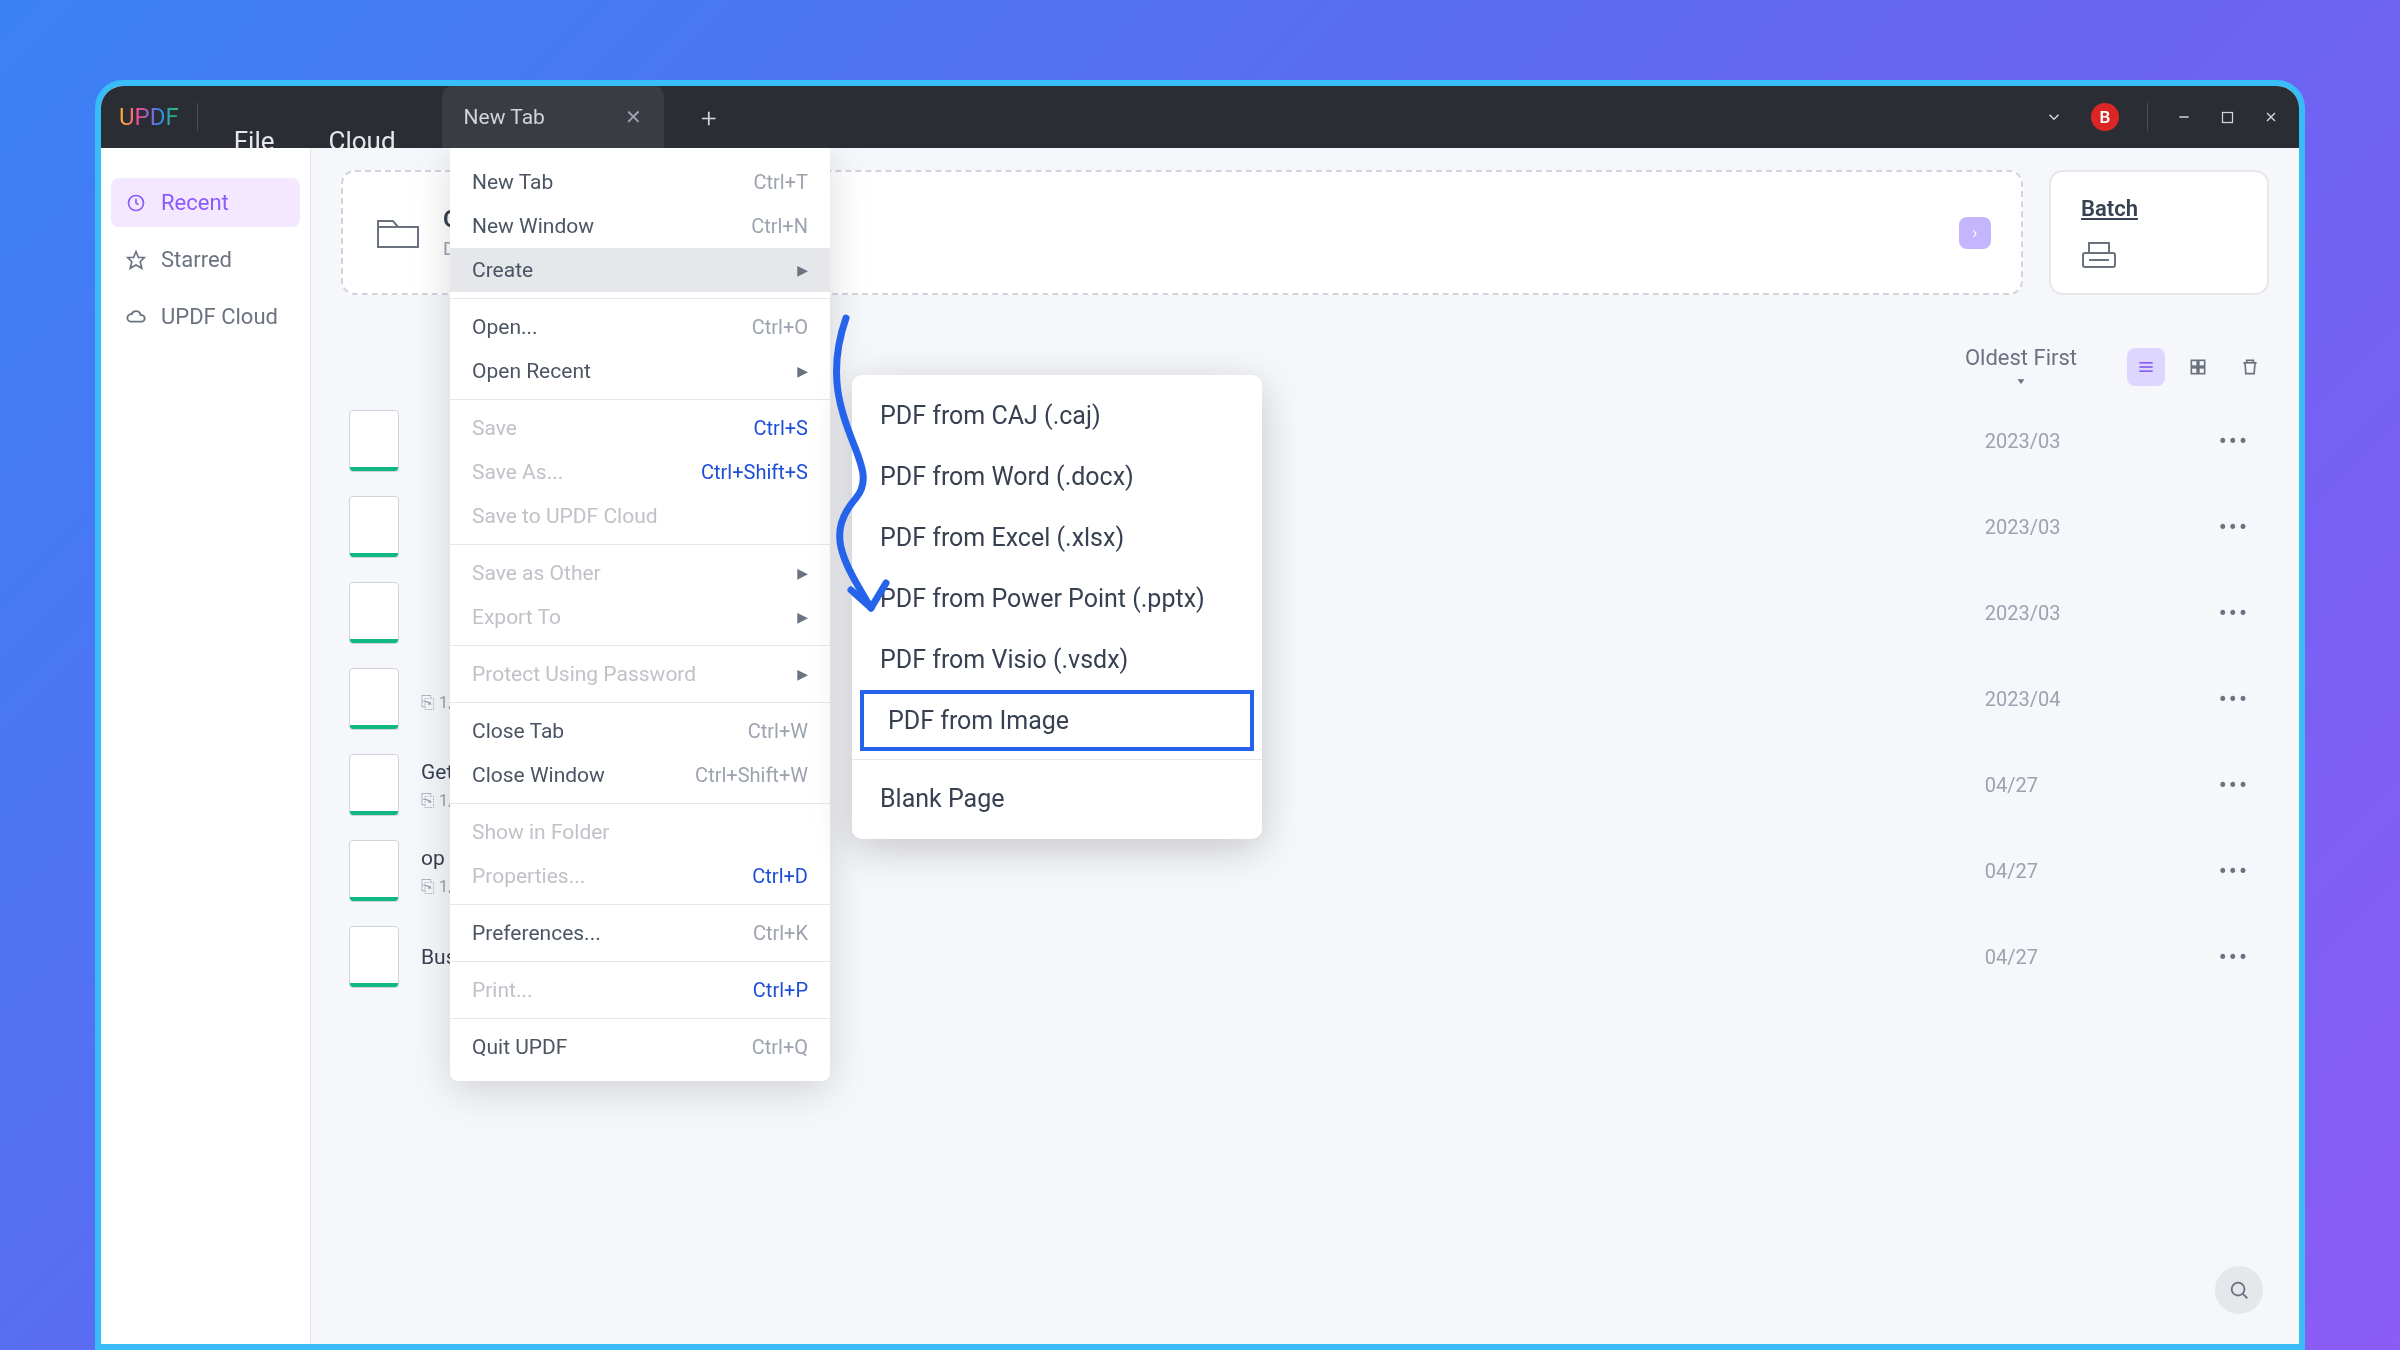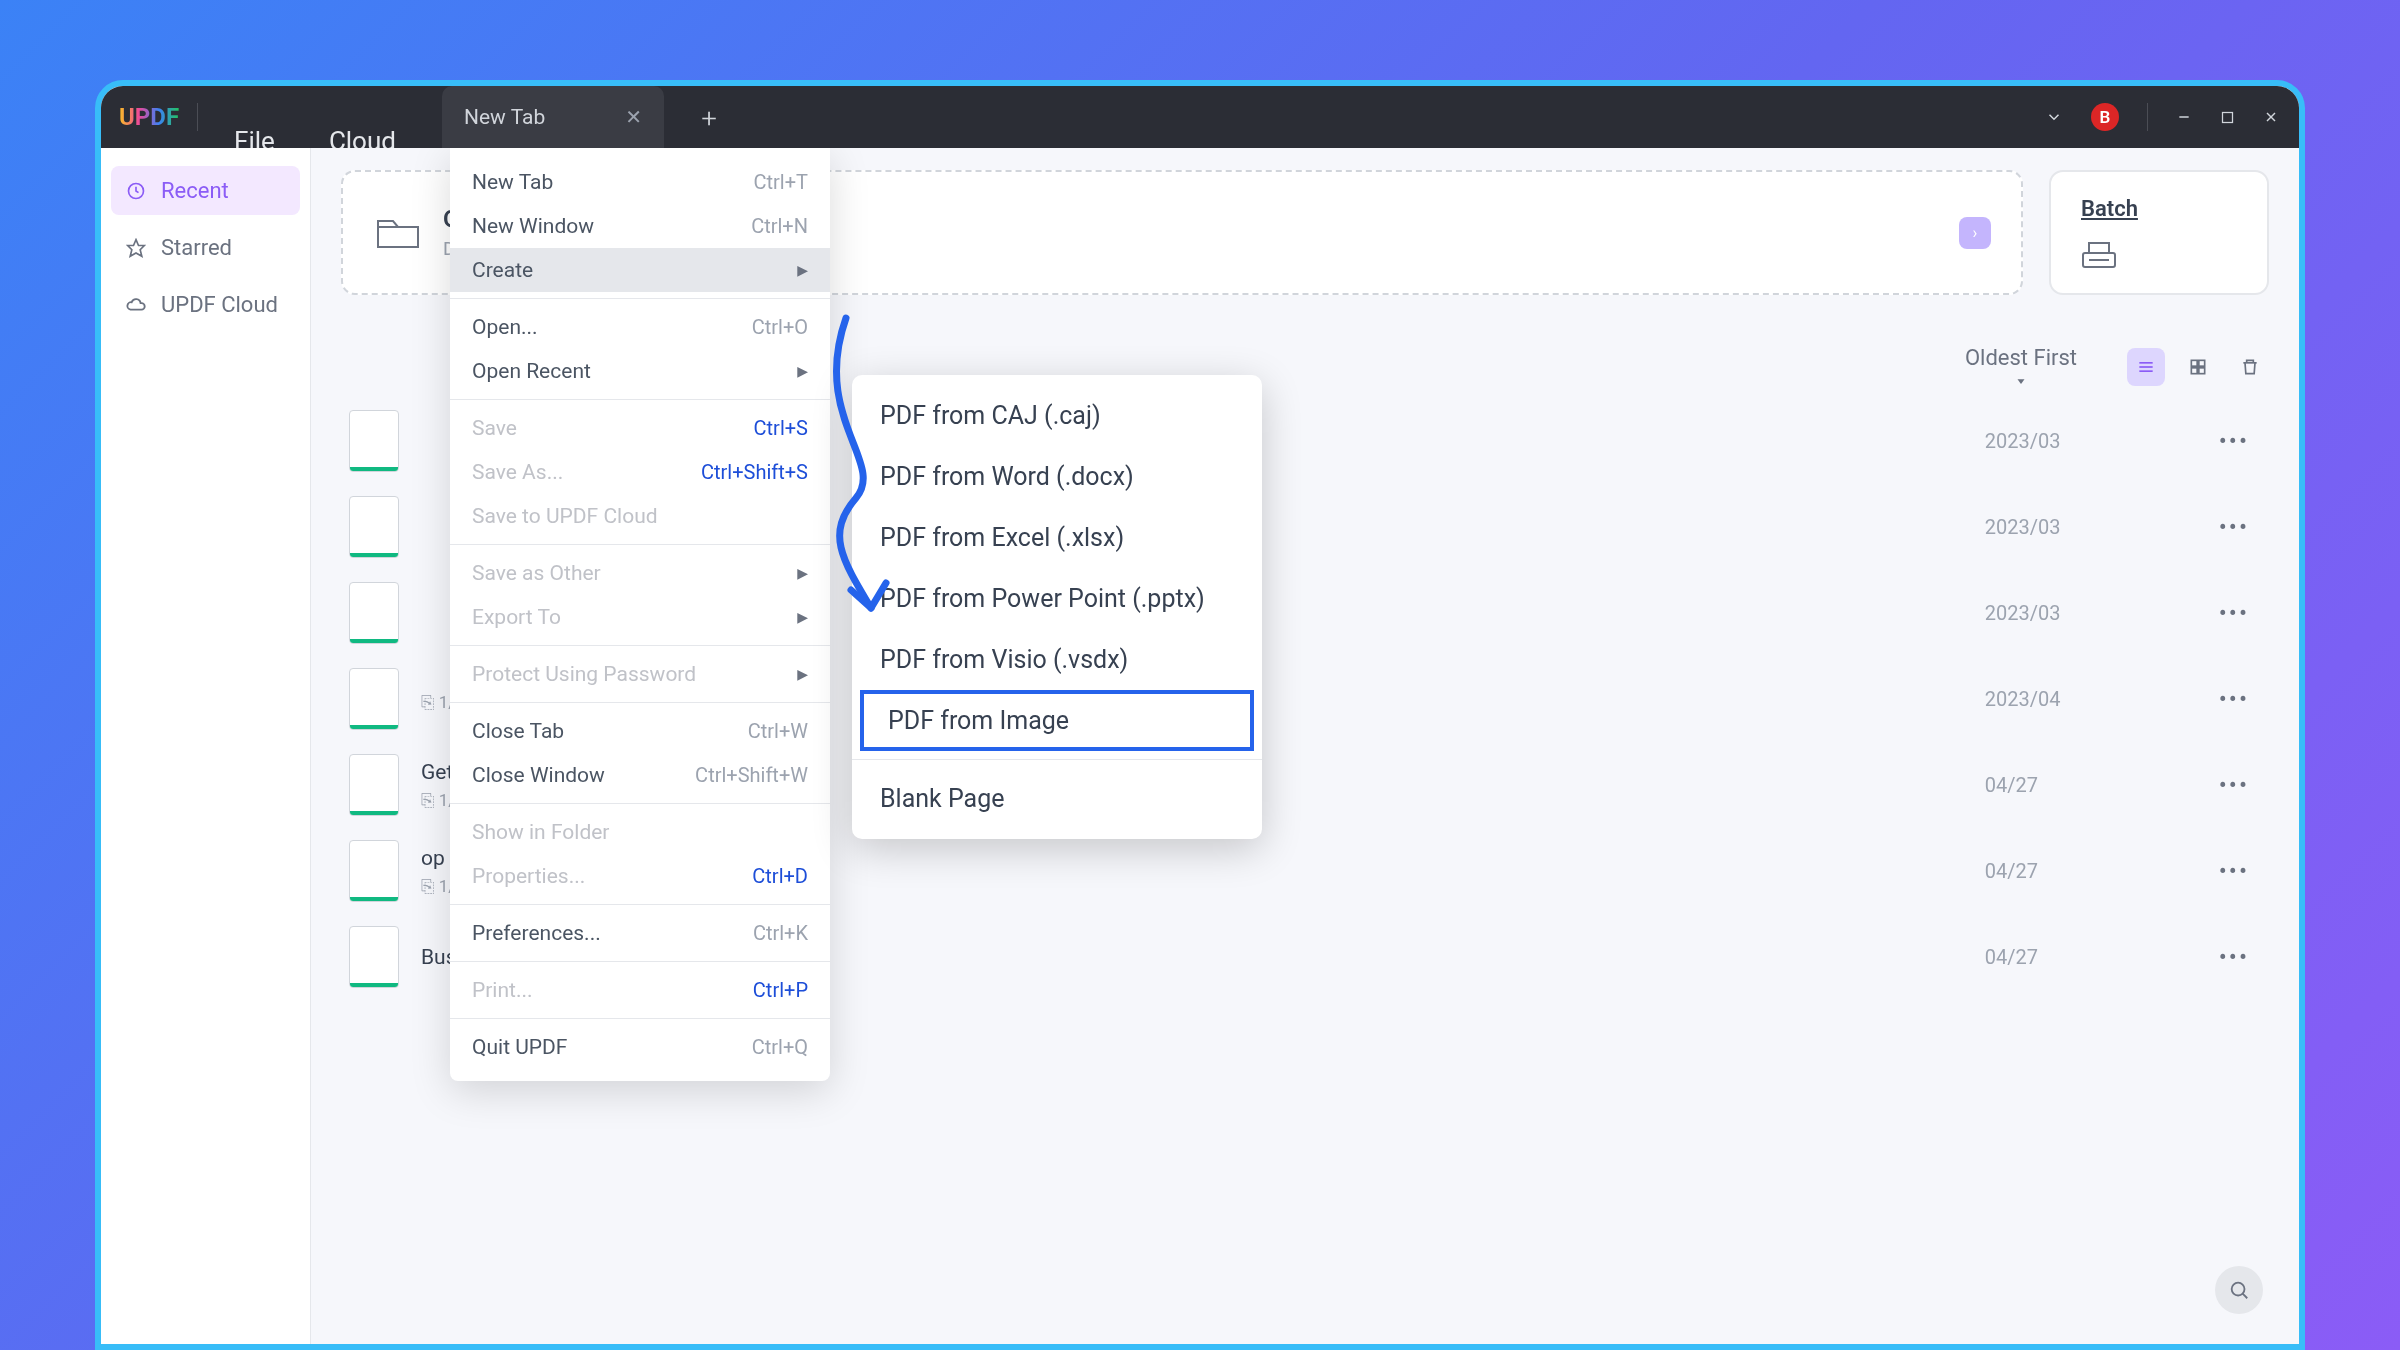--- a/index.html
+++ b/index.html
@@ -24,21 +24,21 @@
 .titlebar {
   height: 62px;
   background: #2b2d35;
   display: flex;
   align-items: center;
   padding: 0 20px 0 18px;
   gap: 18px;
   flex-shrink: 0;
 }
 .logo {
-  font-weight: 700;
+  font-weight: 400;
   font-size: 24px;
   background: linear-gradient(90deg,#fbbf24,#ec4899,#3b82f6,#22c55e);
   -webkit-background-clip: text;
   background-clip: text;
   color: transparent;
 }
 .titlebar-divider { width:1px; height:28px; background:#4b4d55; }
 .menu-btn { color:#e5e7eb; font-size:26px; padding:6px 18px; cursor:pointer; border-radius:4px;margin-top:48px; }
 .tab {
   display: flex;
@@ -52,21 +52,21 @@
   color: #d1d5db;
   font-size: 21px;
 }
 .tab-close { font-size:20px; color:#9ca3af; cursor:pointer; }
 .add-tab { color:#d1d5db; font-size:26px; padding:0 14px; cursor:pointer; }
 .titlebar-right { margin-left:auto; display:flex; align-items:center; gap:28px; }
 .titlebar-icon { color:#d1d5db; cursor:pointer; display:flex; }
 .avatar { width:28px; height:28px; border-radius:50%; background:#dc2626; color:#fff; display:flex; align-items:center; justify-content:center; font-size:17px; font-weight:600; }
 
 .body { display:flex; flex:1; overflow:hidden; background:#f6f7fb; }
-.sidebar { width: 210px; background:#fff; padding: 18px 10px; display:flex; flex-direction:column; gap:8px; border-right:1px solid #e5e7eb; }
+.sidebar { width: 210px; background:#fff; padding: 30px 10px; display:flex; flex-direction:column; gap:8px; border-right:1px solid #e5e7eb; }
 .sidebar-item { display:flex; align-items:center; gap:14px; padding:12px 14px; border-radius:8px; font-size:22px; color:#6b7280; cursor:pointer; }
 .sidebar-item.active { background:#f3e8ff; color:#8b5cf6; }
 .sidebar-icon { width:22px; height:22px; display:flex; align-items:center; justify-content:center; }
 
 .main { flex:1; padding: 22px 30px; position:relative; }
 .cards { display:flex; gap:26px; margin-bottom:30px; }
 .card { background:#fff; border:2px dashed #d1d5db; border-radius:14px; padding:24px 30px; display:flex; align-items:center; gap:20px; }
 .open-card { flex:1; }
 .batch-card { width:220px; flex-direction:column; align-items:flex-start; gap:18px; border-style:solid; border-color:#e5e7eb; }
 .folder-icon { width:50px; height:40px; }

